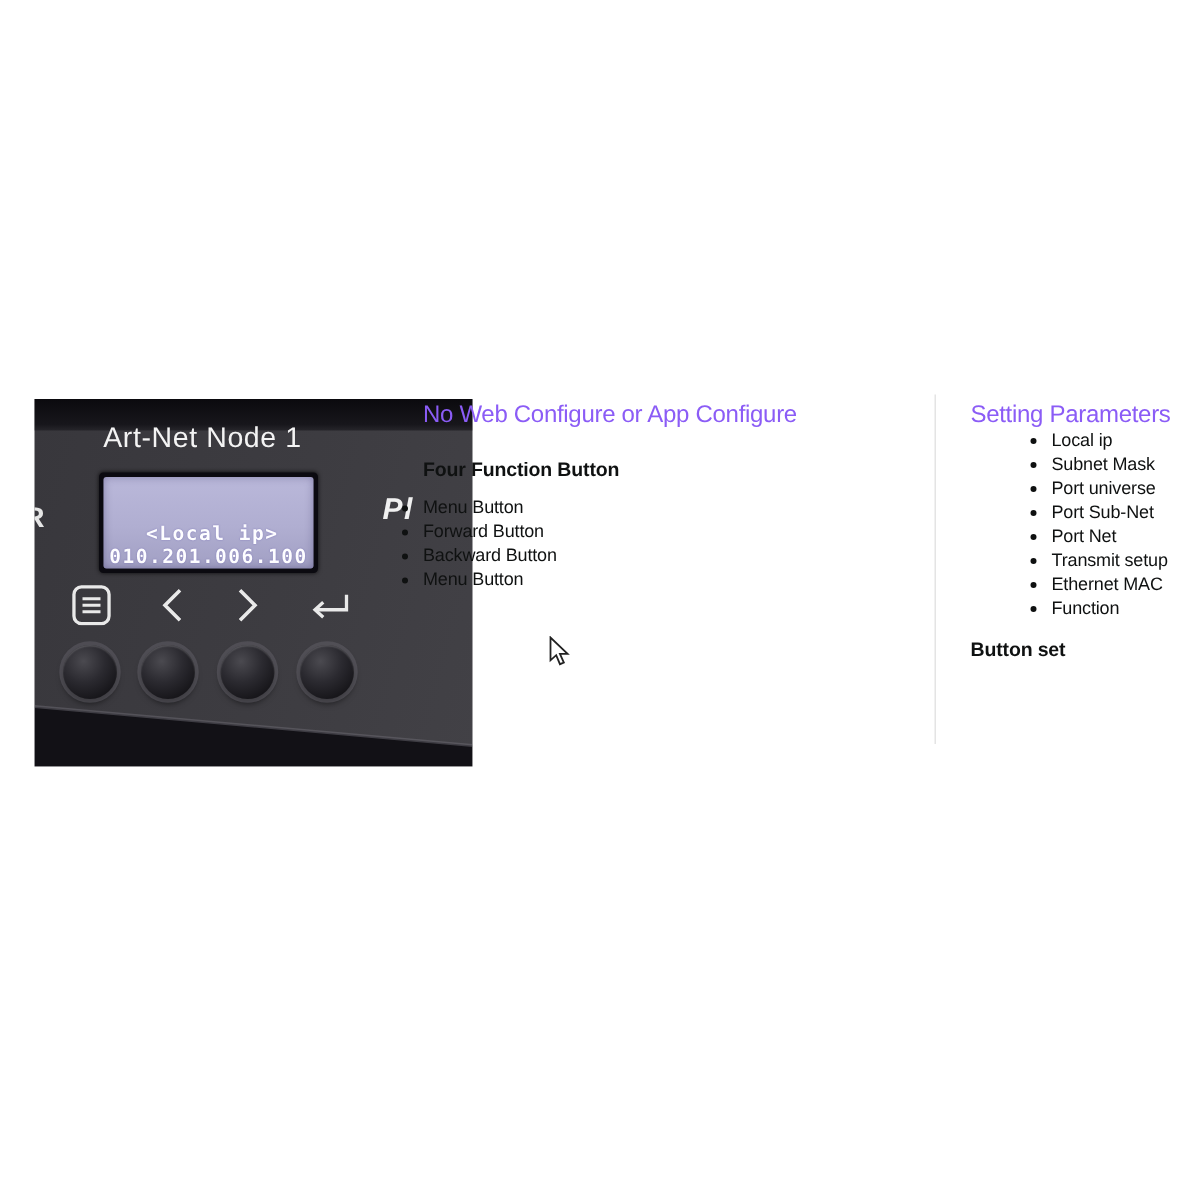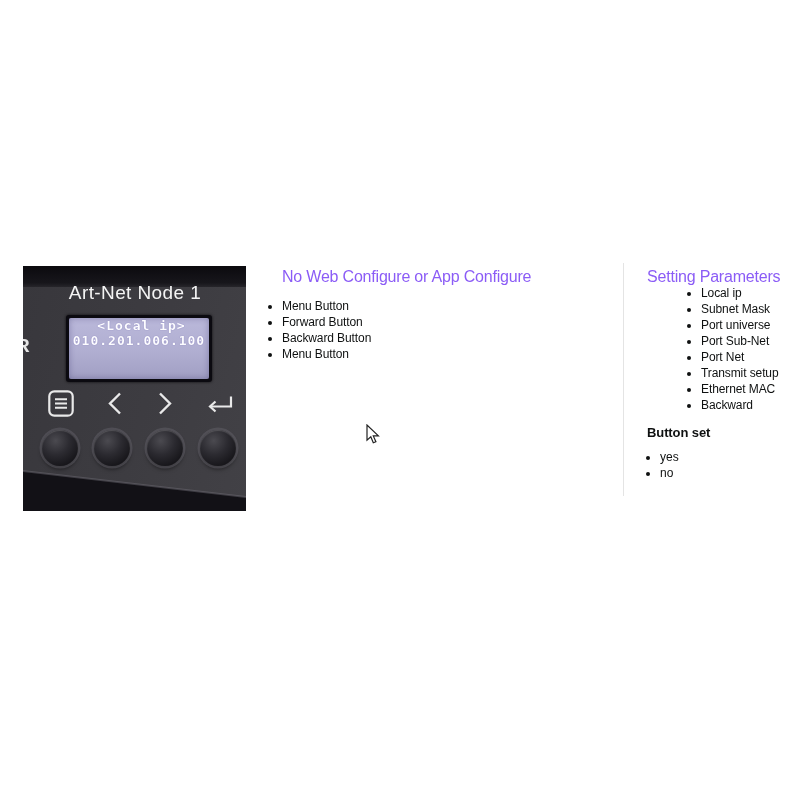--- a/index.html
+++ b/index.html
@@ -6,21 +6,21 @@
   html, body { margin: 0; padding: 0; }
   body {
     width: 800px; height: 800px; position: relative;
     background: #ffffff; overflow: hidden;
     font-family: "Liberation Sans", sans-serif;
     color: #0f1111;
   }
 
   
   .device {
-    position: absolute; left: 23px; top: 266px; width: 223px; height: 245px;
+    position: absolute; left: 23px; top: 266px; width: 292px; height: 245px;
     margin: 0; overflow: hidden;
     background: linear-gradient(105deg, #38373c 0%, #3d3c41 55%, #424146 100%);
   }
   .top-strip {
     position: absolute; left: 0; top: 0; right: 0; height: 21px;
     background: linear-gradient(180deg, #0b0a0e 0%, #17161b 80%, #26252a 100%);
   }
   .bottom-dark {
     position: absolute; inset: 0; background: #121116;
     clip-path: polygon(0 205px, 100% 231px, 100% 100%, 0 100%);
@@ -42,21 +42,21 @@
     font-size: 20px; font-weight: bold; font-style: italic; letter-spacing: 1px;
   }
   .oled-bezel {
     position: absolute; left: 43px; top: 49px; width: 146px; height: 67px;
     background: #0b0a10; border-radius: 3px; box-shadow: 0 0 3px rgba(0,0,0,.8);
   }
   .oled-screen {
     position: absolute; inset: 3px; border-radius: 2px;
     background: linear-gradient(180deg, #bab8da 0%, #b0aed1 55%, #a19fc3 100%);
     box-shadow: inset 0 0 6px rgba(40,35,90,.35);
-    display: flex; flex-direction: column; justify-content: flex-start; align-items: center;
+    display: flex; flex-direction: column; justify-content: flex-end; align-items: center;
   }
   .oled-line {
     font-family: "DejaVu Sans Mono", monospace; font-weight: bold;
     color: #fdfdff; font-size: 13px; line-height: 15px; letter-spacing: 1px;
     text-shadow: 0 0 1px rgba(110,100,180,.9); white-space: nowrap;
   }
   .oled-line.l1 { margin-left: 5px; }
   .icons { position: absolute; left: 0; top: 124px; width: 243px; height: 28px; }
   .icon { position: absolute; top: 0; }
   .icon.menu    { left: 25px; }
@@ -146,47 +146,44 @@
   <span class="btn b1"></span>
   <span class="btn b2"></span>
   <span class="btn b3"></span>
   <span class="btn b4"></span>
 </figure>
 
 <section class="col-features">
   <h1 class="col-title">No Web Configure or App Configure</h1>
 
 
+  <h2 class="subhead s2">Four Function Button</h2>
   <ul class="bullets">
     <li>Menu Button</li>
     <li>Forward Button</li>
     <li>Backward Button</li>
     <li>Menu Button</li>
   </ul>
 </section>
 
 <div class="divider"></div>
 
 <section class="col-params">
   <h1 class="col-title">Setting Parameters</h1>
   <ul class="params">
     <li>Local ip</li>
     <li>Subnet Mask</li>
     <li>Port universe</li>
     <li>Port Sub-Net</li>
     <li>Port Net</li>
     <li>Transmit setup</li>
     <li>Ethernet MAC</li>
-    <li>Backward</li>
+    <li>Function</li>
   </ul>
 
   <h2 class="subhead defaults">Button set</h2>
-  <ul class="opts">
-    <li>yes</li>
-    <li>no</li>
-  </ul>
 </section>
 
 <span class="cursor">
   <svg width="15" height="21" viewBox="0 0 15 21">
     <path d="M1 1 L1 16.2 L4.8 12.8 L7.3 18.8 L9.9 17.7 L7.3 11.9 L12.4 11.9 Z" fill="#ffffff" stroke="#222222" stroke-width="1.2" stroke-linejoin="miter"></path>
   </svg>
 </span>
 
 </body></html>

